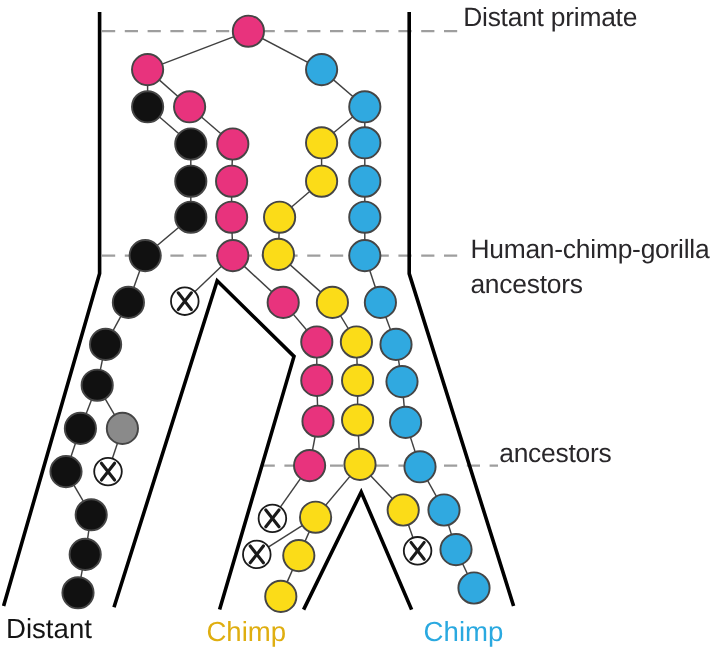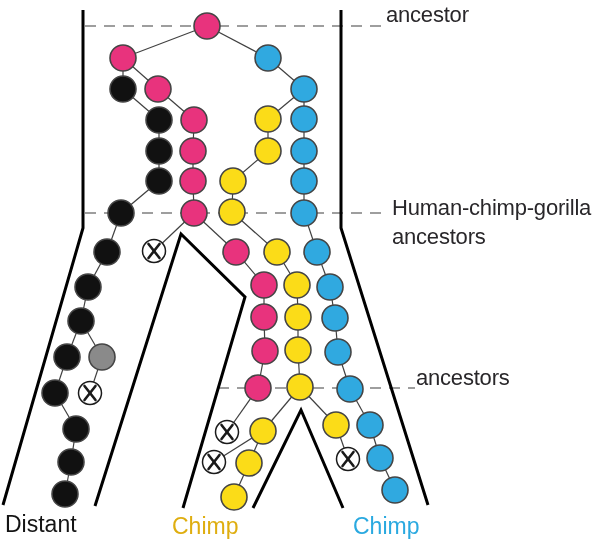--- a/index.html
+++ b/index.html
@@ -192,21 +192,21 @@
           <line x1="353.5" y1="452" x2="342.5" y2="466" stroke="#1a1a1a" stroke-width="2.6" stroke-linecap="round"></line>
         </g>
         <circle cx="380" cy="458" r="13" fill="#30a9e0" stroke="#454545" stroke-width="1.6"></circle>
         <circle cx="65" cy="494" r="13" fill="#111111" stroke="#454545" stroke-width="1.6"></circle>
         <circle cx="234" cy="497" r="13" fill="#fbdc18" stroke="#454545" stroke-width="1.6"></circle>
         <circle cx="395" cy="490" r="13" fill="#30a9e0" stroke="#454545" stroke-width="1.6"></circle>
       </svg>
     </div>
 
   <div class="ann ann-distant">
-    <div>ancestor</div>
+    <div>Distant primate</div>
   </div>
 
   <div class="ann ann-hcg">
     <div>Human-chimp-gorilla</div>
     <div>ancestors</div>
   </div>
 
   <div class="ann ann-hc">
     <div>ancestors</div>
   </div>

